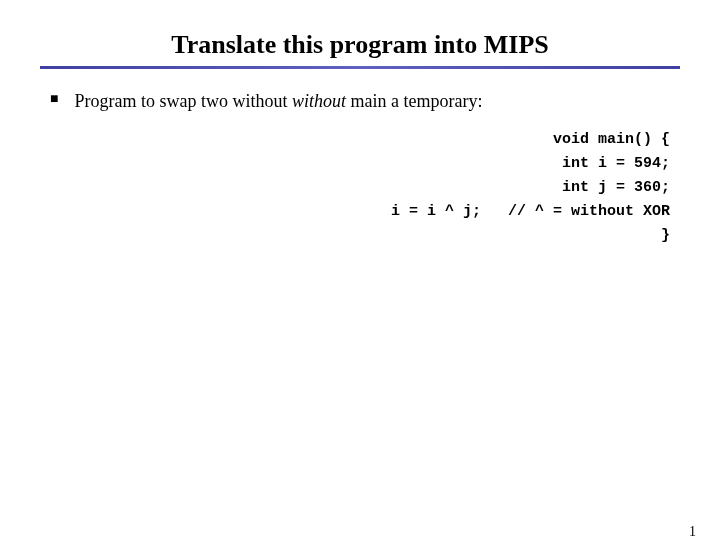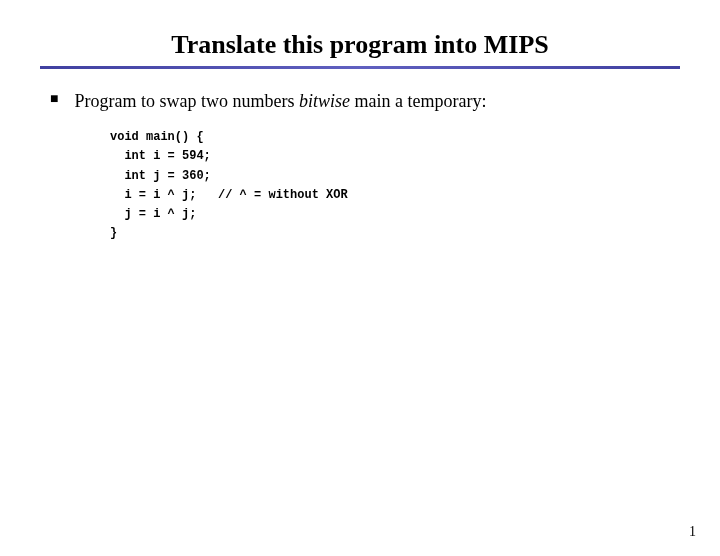--- a/index.html
+++ b/index.html
@@ -71,26 +71,27 @@
       line-height: 1.4;
     }
 
     .bullet-text em {
       font-style: italic;
       font-weight: normal;
     }
 
     .code-block {
       font-family: 'Courier New', Courier, monospace;
-      font-size: 12px;
+      font-size: 15px;
       font-weight: bold;
       color: #000000;
       margin-left: 60px;
       margin-top: 8px;
       line-height: 1.6;
+      text-align: right;
     }
 
     .code-line {
       display: block;
       white-space: pre;
     }
 
     .page-number {
       position: absolute;
       bottom: 16px;
@@ -109,30 +110,29 @@
     <h1 class="slide-title">Translate this program into MIPS</h1>
   </div>
 
   <div class="title-underline"></div>
 
   <div class="content-area">
 
     <div class="bullet-item">
       <span class="bullet-symbol">■</span>
       <span class="bullet-text">
-        <span>Program to swap two numbers </span><em>bitwise</em><span> main a temporary:</span>
+        <span>Program to swap two without </span><em>without</em><span> main a temporary:</span>
       </span>
     </div>
 
     <div class="code-block">
       <span class="code-line">void main() {</span>
       <span class="code-line">  int i = 594;</span>
       <span class="code-line">  int j = 360;</span>
       <span class="code-line">  i = i ^ j;   // ^ = without XOR</span>
-      <span class="code-line">  j = i ^ j;</span>
       <span class="code-line">}</span>
     </div>
 
   </div>
 
   <div class="page-number">1</div>
 
 </div>
 
 </body></html>

